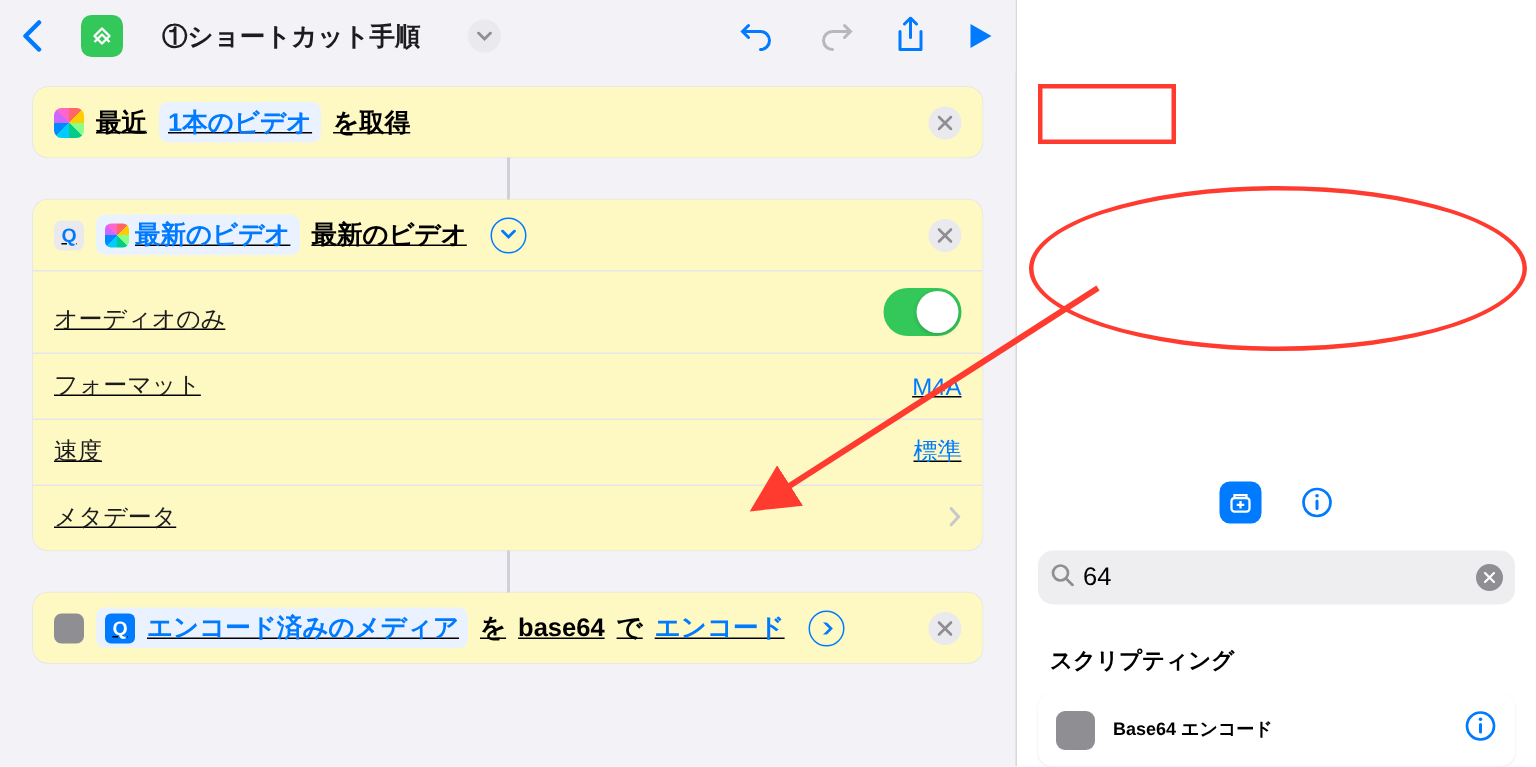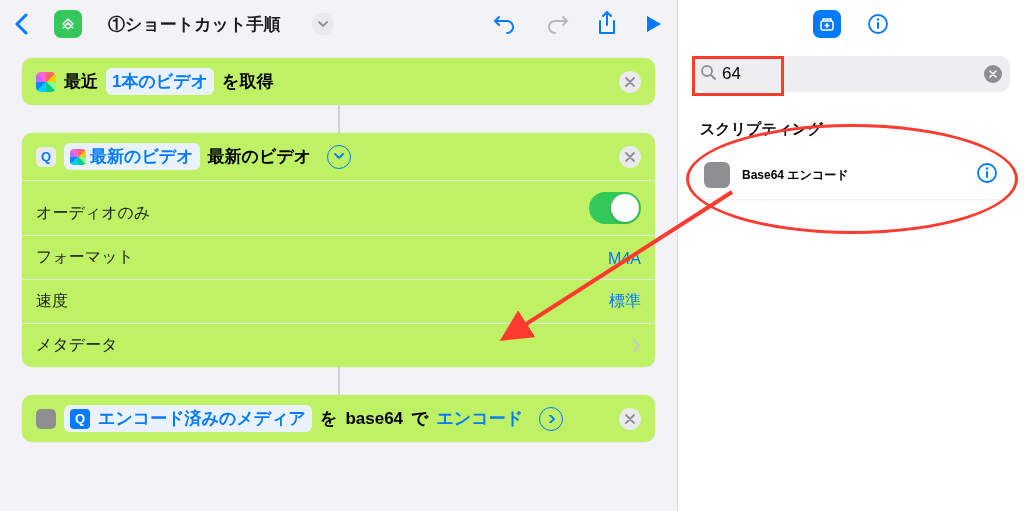--- a/index.html
+++ b/index.html
@@ -21,20 +21,21 @@
   flex-direction: column;
   border-right: 1px solid #d8d8dc;
 }
 .right-panel {
   flex: 1;
   height: 100%;
   background: #fff;
   display: flex;
   flex-direction: column;
   position: relative;
+  justify-content: flex-end;
 }
 .toolbar {
   height: 48px;
   display: flex;
   align-items: center;
   padding: 0 14px;
   background: #f2f2f7;
 }
 .tb-left { display: flex; align-items: center; gap: 26px; }
 .tb-spacer { flex: 1; }
@@ -59,24 +60,25 @@
   margin-left: 6px;
 }
 .icon-btn { color: #007aff; cursor: pointer; display:flex; align-items:center; justify-content:center; }
 .icon-btn svg { display:block; }
 .content {
   flex: 1;
   padding: 10px 22px;
   overflow-y: auto;
 }
 .card {
-  background: #bef264;
+  background: #fef9c3;
   border-radius: 10px;
   box-shadow: 0 0 0 0.5px rgba(0,0,0,0.06);
   margin-bottom: 0;
+  text-decoration: underline;
 }
 .connector {
   height: 28px;
   display: flex;
   justify-content: center;
 }
 .connector-line {
   width: 2px;
   background: #d0d0d6;
   height: 100%;

